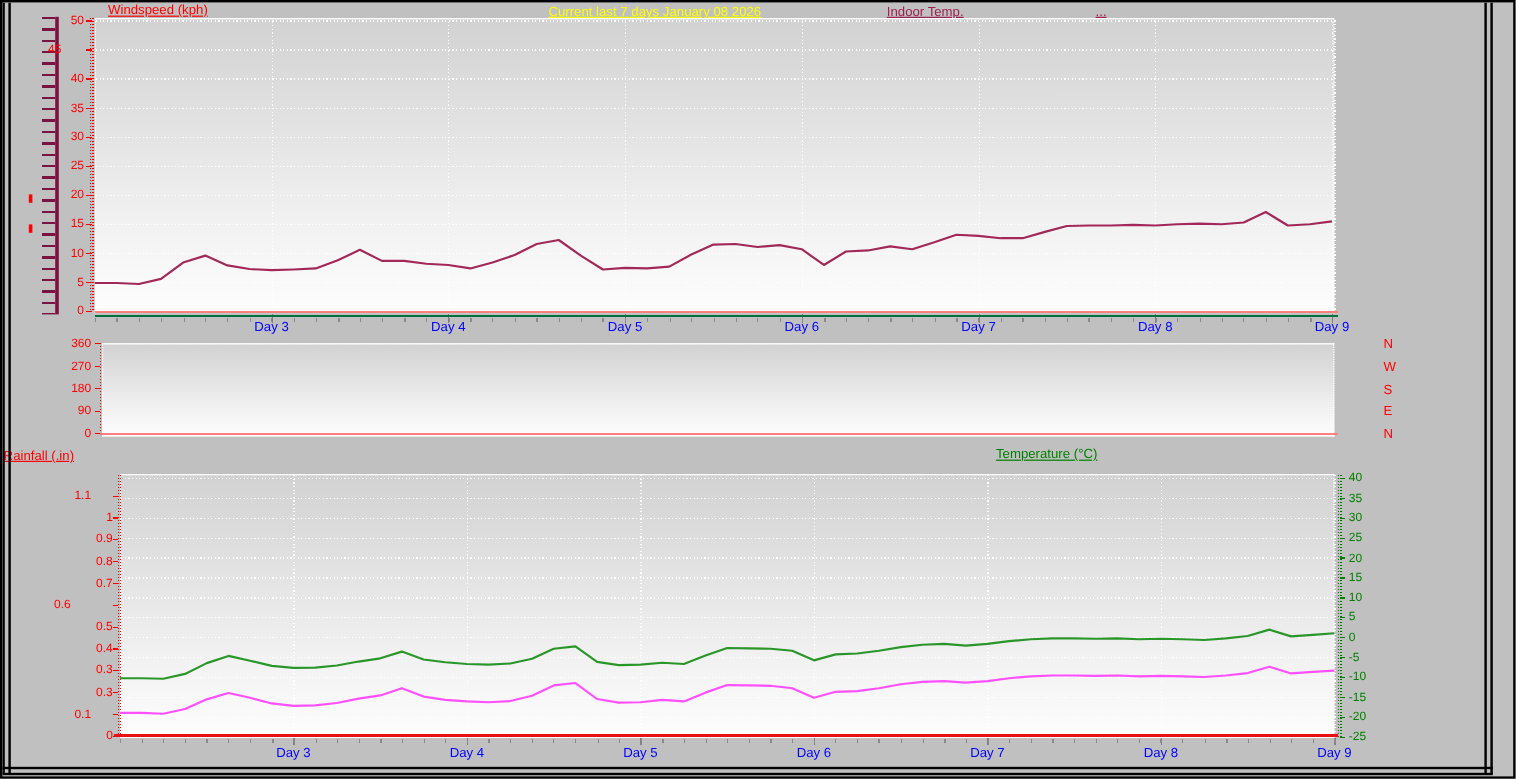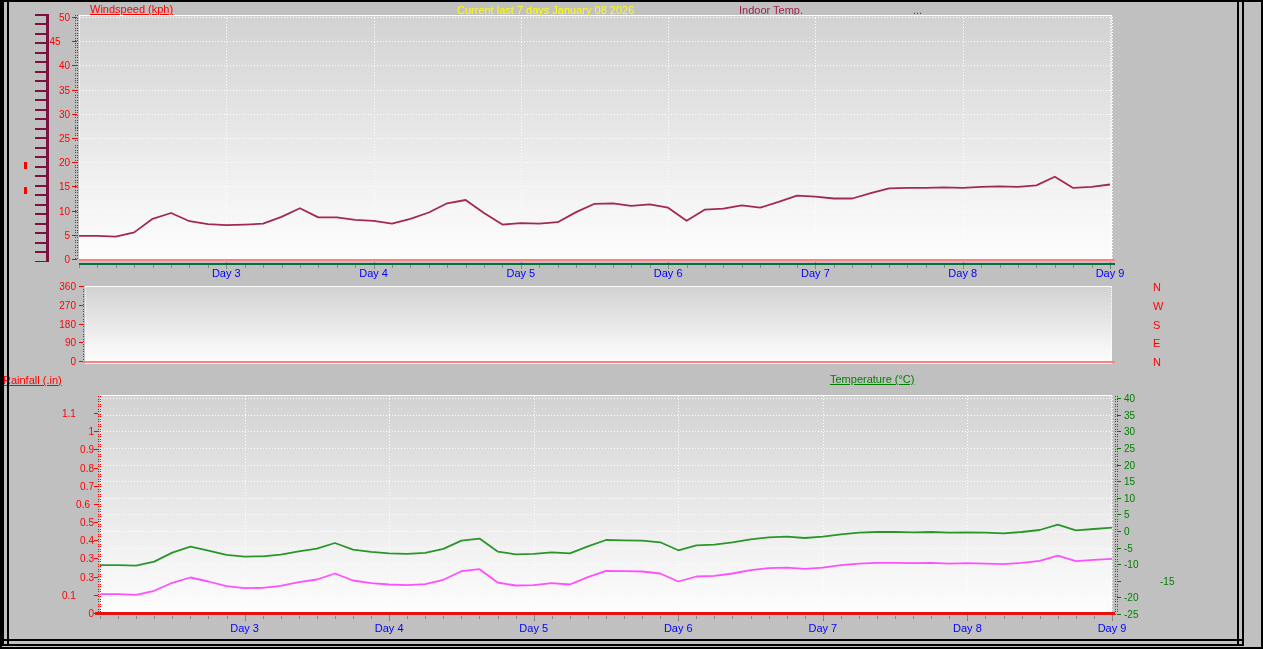--- a/index.html
+++ b/index.html
@@ -275,21 +275,21 @@
   <div id="label-layer" class="abs" style="left:0;top:0;width:1263px;height:649px;pointer-events:none;">
       <span class="ticklbl" style="left: 38px; top: 252px; width: 30px; text-align: right; color: rgb(255, 0, 0);">0</span>
       <span class="ticklbl" style="left: 38px; top: 227.8px; width: 30px; text-align: right; color: rgb(255, 0, 0);">5</span>
       <span class="ticklbl" style="left: 38px; top: 203.6px; width: 30px; text-align: right; color: rgb(255, 0, 0);">10</span>
       <span class="ticklbl" style="left: 38px; top: 179.4px; width: 30px; text-align: right; color: rgb(255, 0, 0);">15</span>
       <span class="ticklbl" style="left: 38px; top: 155.2px; width: 30px; text-align: right; color: rgb(255, 0, 0);">20</span>
       <span class="ticklbl" style="left: 38px; top: 131px; width: 30px; text-align: right; color: rgb(255, 0, 0);">25</span>
       <span class="ticklbl" style="left: 38px; top: 106.8px; width: 30px; text-align: right; color: rgb(255, 0, 0);">30</span>
       <span class="ticklbl" style="left: 38px; top: 82.6px; width: 30px; text-align: right; color: rgb(255, 0, 0);">35</span>
       <span class="ticklbl" style="left: 38px; top: 58.4px; width: 30px; text-align: right; color: rgb(255, 0, 0);">40</span>
-      <span class="ticklbl" style="left: 38px; top: 34.2px; width: 30px; text-align: center; color: rgb(255, 0, 0);">45</span>
+      <span class="ticklbl" style="left: 38px; top: 34.2px; width: 30px; text-align: left; color: rgb(255, 0, 0);">45</span>
       <span class="ticklbl" style="left: 38px; top: 10px; width: 30px; text-align: right; color: rgb(255, 0, 0);">50</span>
       <span class="daylbl" style="left: 204.286px; top: 265px; width: 40px; color: rgb(0, 0, 255);">Day 3</span>
       <span class="daylbl" style="left: 351.571px; top: 265px; width: 40px; color: rgb(0, 0, 255);">Day 4</span>
       <span class="daylbl" style="left: 498.857px; top: 265px; width: 40px; color: rgb(0, 0, 255);">Day 5</span>
       <span class="daylbl" style="left: 646.143px; top: 265px; width: 40px; color: rgb(0, 0, 255);">Day 6</span>
       <span class="daylbl" style="left: 793.429px; top: 265px; width: 40px; color: rgb(0, 0, 255);">Day 7</span>
       <span class="daylbl" style="left: 940.714px; top: 265px; width: 40px; color: rgb(0, 0, 255);">Day 8</span>
       <span class="daylbl" style="left: 1088px; top: 265px; width: 40px; color: rgb(0, 0, 255);">Day 9</span>
       <span class="ticklbl" style="left: 44px; top: 354px; width: 30px; text-align: right; color: rgb(255, 0, 0);">0</span>
       <span class="ticklbl" style="left: 44px; top: 335.25px; width: 30px; text-align: right; color: rgb(255, 0, 0);">90</span>
@@ -305,30 +305,30 @@
       <span class="ticklbl" style="left: 1122px; top: 407.695px; width: 30px; color: rgb(0, 128, 0);">35</span>
       <span class="ticklbl" style="left: 1122px; top: 424.31px; width: 30px; color: rgb(0, 128, 0);">30</span>
       <span class="ticklbl" style="left: 1122px; top: 440.925px; width: 30px; color: rgb(0, 128, 0);">25</span>
       <span class="ticklbl" style="left: 1122px; top: 457.54px; width: 30px; color: rgb(0, 128, 0);">20</span>
       <span class="ticklbl" style="left: 1122px; top: 474.155px; width: 30px; color: rgb(0, 128, 0);">15</span>
       <span class="ticklbl" style="left: 1122px; top: 490.77px; width: 30px; color: rgb(0, 128, 0);">10</span>
       <span class="ticklbl" style="left: 1122px; top: 507.385px; width: 30px; color: rgb(0, 128, 0);">5</span>
       <span class="ticklbl" style="left: 1122px; top: 524px; width: 30px; color: rgb(0, 128, 0);">0</span>
       <span class="ticklbl" style="left: 1122px; top: 540.615px; width: 30px; color: rgb(0, 128, 0);">-5</span>
       <span class="ticklbl" style="left: 1122px; top: 557.23px; width: 30px; color: rgb(0, 128, 0);">-10</span>
-      <span class="ticklbl" style="left: 1122px; top: 573.845px; width: 30px; color: rgb(0, 128, 0); margin-left: 36px;">-15</span>
+      <span class="ticklbl" style="left: 1122px; top: 573.845px; width: 30px; color: rgb(0, 128, 0);">-15</span>
       <span class="ticklbl" style="left: 1122px; top: 590.46px; width: 30px; color: rgb(0, 128, 0);">-20</span>
       <span class="ticklbl" style="left: 1122px; top: 607.075px; width: 30px; color: rgb(0, 128, 0);">-25</span>
       <span class="ticklbl" style="left: 60px; top: 606px; width: 32px; text-align: right; color: rgb(255, 0, 0);">0</span>
       <span class="ticklbl" style="left: 60px; top: 587.82px; width: 32px; text-align: left; color: rgb(255, 0, 0);">0.1</span>
       <span class="ticklbl" style="left: 60px; top: 569.64px; width: 32px; text-align: right; color: rgb(255, 0, 0);">0.3</span>
       <span class="ticklbl" style="left: 60px; top: 551.46px; width: 32px; text-align: right; color: rgb(255, 0, 0);">0.3</span>
       <span class="ticklbl" style="left: 60px; top: 533.28px; width: 32px; text-align: right; color: rgb(255, 0, 0);">0.4</span>
       <span class="ticklbl" style="left: 60px; top: 515.1px; width: 32px; text-align: right; color: rgb(255, 0, 0);">0.5</span>
-      <span class="ticklbl" style="left: 56px; top: 496.92px; width: 32px; text-align: right; color: rgb(255, 0, 0);">0.6</span>
+      <span class="ticklbl" style="left: 43px; top: 496.92px; width: 32px; text-align: left; color: rgb(255, 0, 0);">0.6</span>
       <span class="ticklbl" style="left: 60px; top: 478.74px; width: 32px; text-align: right; color: rgb(255, 0, 0);">0.7</span>
       <span class="ticklbl" style="left: 60px; top: 460.56px; width: 32px; text-align: right; color: rgb(255, 0, 0);">0.8</span>
       <span class="ticklbl" style="left: 60px; top: 442.38px; width: 32px; text-align: right; color: rgb(255, 0, 0);">0.9</span>
       <span class="ticklbl" style="left: 60px; top: 424.2px; width: 32px; text-align: right; color: rgb(255, 0, 0);">1</span>
       <span class="ticklbl" style="left: 60px; top: 406.02px; width: 32px; text-align: left; color: rgb(255, 0, 0);">1.1</span>
       <span class="daylbl" style="left: 222.571px; top: 620px; width: 40px; color: rgb(0, 0, 255);">Day 3</span>
       <span class="daylbl" style="left: 367.143px; top: 620px; width: 40px; color: rgb(0, 0, 255);">Day 4</span>
       <span class="daylbl" style="left: 511.714px; top: 620px; width: 40px; color: rgb(0, 0, 255);">Day 5</span>
       <span class="daylbl" style="left: 656.286px; top: 620px; width: 40px; color: rgb(0, 0, 255);">Day 6</span>
       <span class="daylbl" style="left: 800.857px; top: 620px; width: 40px; color: rgb(0, 0, 255);">Day 7</span>

